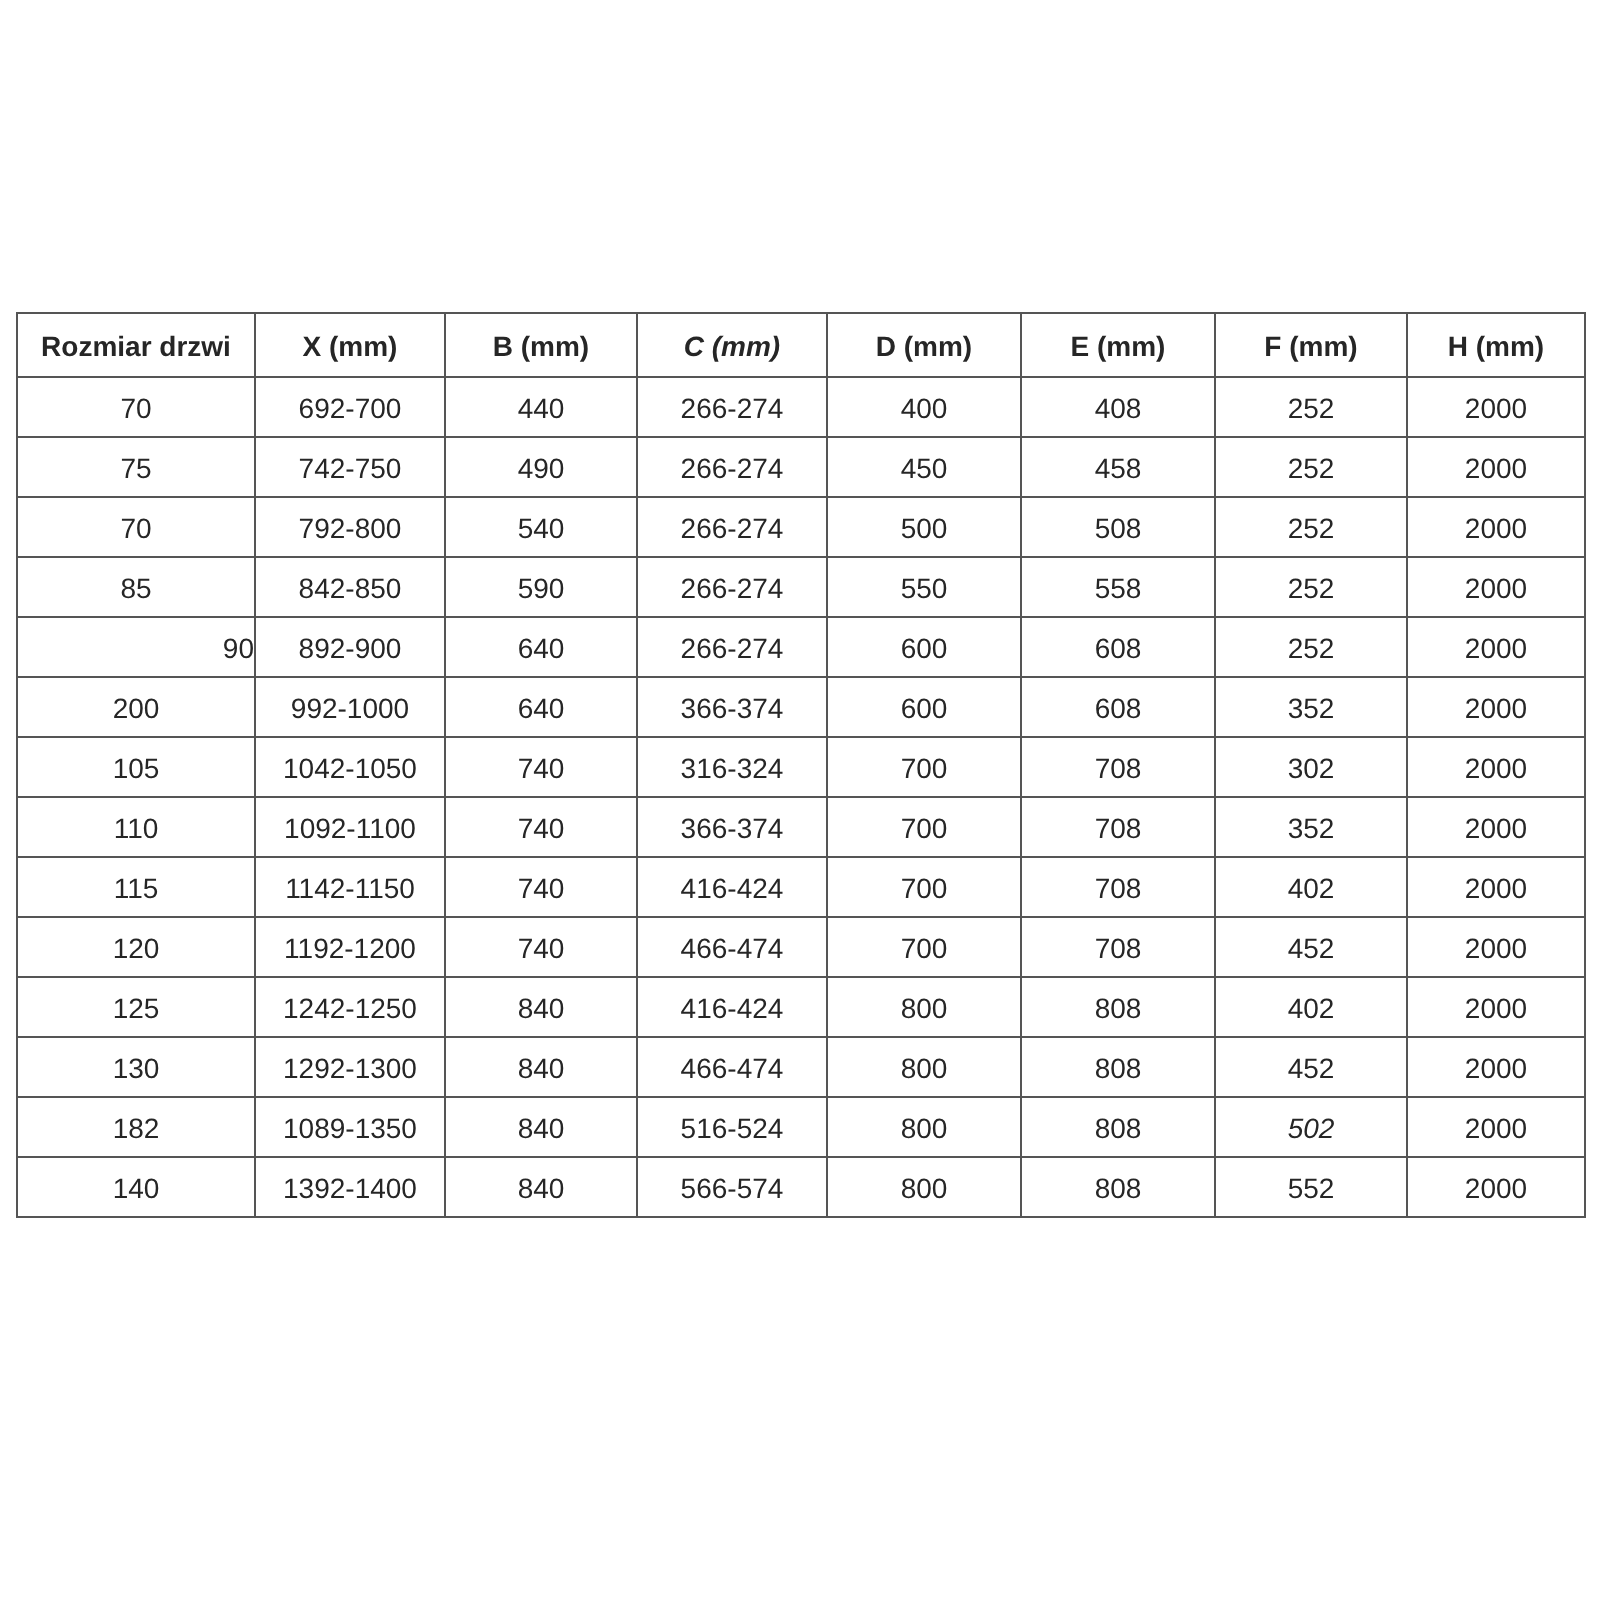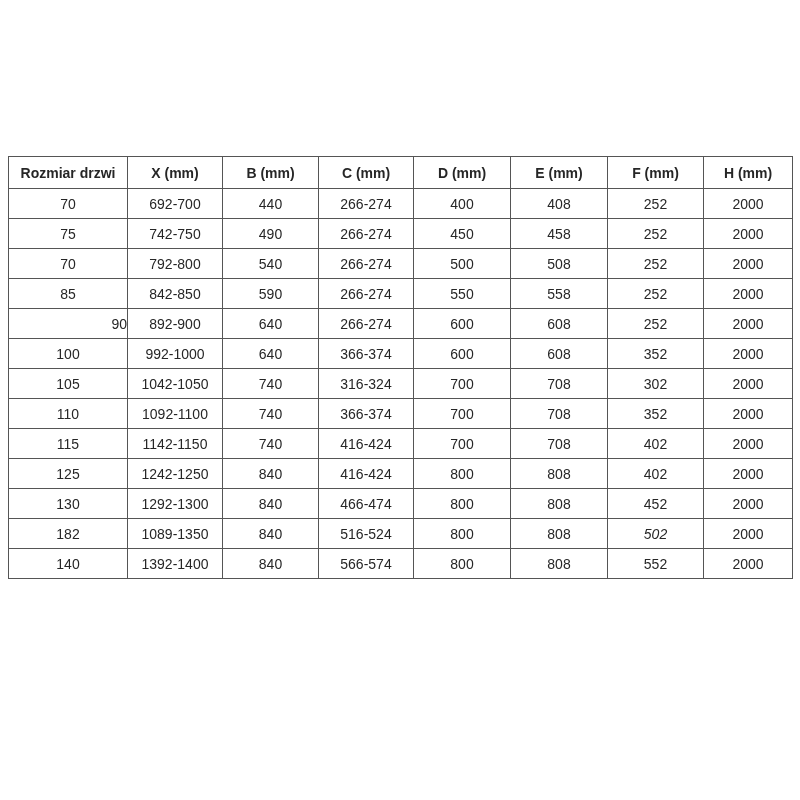--- a/index.html
+++ b/index.html
@@ -64,21 +64,21 @@
       <col class="c4">
         <col class="c5">
         <col class="c6">
         <col class="c7">
     </colgroup>
     <thead>
       <tr>
           <th style="border-color: rgb(85, 85, 85);">Rozmiar drzwi</th>
           <th style="border-color: rgb(85, 85, 85);">X (mm)</th>
           <th style="border-color: rgb(85, 85, 85);">B (mm)</th>
-          <th style="border-color: rgb(85, 85, 85);">C (mm)</th>
+          <th style="border-color: rgb(85, 85, 85); font-style: italic;">C (mm)</th>
           <th style="border-color: rgb(85, 85, 85);">D (mm)</th>
           <th style="border-color: rgb(85, 85, 85);">E (mm)</th>
           <th style="border-color: rgb(85, 85, 85);">F (mm)</th>
           <th style="border-color: rgb(85, 85, 85);">H (mm)</th>
         </tr>
     </thead>
     <tbody>
         <tr>
           <td style="border-color: rgb(85, 85, 85);">70</td>
           <td style="border-color: rgb(85, 85, 85);">692-700</td>
@@ -123,21 +123,21 @@
           <td style="border-color: rgb(85, 85, 85); text-align: right;">90</td>
           <td style="border-color: rgb(85, 85, 85);">892-900</td>
           <td style="border-color: rgb(85, 85, 85);">640</td>
           <td style="border-color: rgb(85, 85, 85);">266-274</td>
           <td style="border-color: rgb(85, 85, 85);">600</td>
           <td style="border-color: rgb(85, 85, 85);">608</td>
           <td style="border-color: rgb(85, 85, 85);">252</td>
           <td style="border-color: rgb(85, 85, 85);">2000</td>
         </tr>
         <tr>
-          <td style="border-color: rgb(85, 85, 85);">100</td>
+          <td style="border-color: rgb(85, 85, 85);">200</td>
           <td style="border-color: rgb(85, 85, 85);">992-1000</td>
           <td style="border-color: rgb(85, 85, 85);">640</td>
           <td style="border-color: rgb(85, 85, 85);">366-374</td>
           <td style="border-color: rgb(85, 85, 85);">600</td>
           <td style="border-color: rgb(85, 85, 85);">608</td>
           <td style="border-color: rgb(85, 85, 85);">352</td>
           <td style="border-color: rgb(85, 85, 85);">2000</td>
         </tr>
         <tr>
           <td style="border-color: rgb(85, 85, 85);">105</td>
@@ -163,20 +163,30 @@
           <td style="border-color: rgb(85, 85, 85);">115</td>
           <td style="border-color: rgb(85, 85, 85);">1142-1150</td>
           <td style="border-color: rgb(85, 85, 85);">740</td>
           <td style="border-color: rgb(85, 85, 85);">416-424</td>
           <td style="border-color: rgb(85, 85, 85);">700</td>
           <td style="border-color: rgb(85, 85, 85);">708</td>
           <td style="border-color: rgb(85, 85, 85);">402</td>
           <td style="border-color: rgb(85, 85, 85);">2000</td>
         </tr>
         <tr>
+          <td style="border-color: rgb(85, 85, 85);">120</td>
+          <td style="border-color: rgb(85, 85, 85);">1192-1200</td>
+          <td style="border-color: rgb(85, 85, 85);">740</td>
+          <td style="border-color: rgb(85, 85, 85);">466-474</td>
+          <td style="border-color: rgb(85, 85, 85);">700</td>
+          <td style="border-color: rgb(85, 85, 85);">708</td>
+          <td style="border-color: rgb(85, 85, 85);">452</td>
+          <td style="border-color: rgb(85, 85, 85);">2000</td>
+        </tr>
+        <tr>
           <td style="border-color: rgb(85, 85, 85);">125</td>
           <td style="border-color: rgb(85, 85, 85);">1242-1250</td>
           <td style="border-color: rgb(85, 85, 85);">840</td>
           <td style="border-color: rgb(85, 85, 85);">416-424</td>
           <td style="border-color: rgb(85, 85, 85);">800</td>
           <td style="border-color: rgb(85, 85, 85);">808</td>
           <td style="border-color: rgb(85, 85, 85);">402</td>
           <td style="border-color: rgb(85, 85, 85);">2000</td>
         </tr>
         <tr>

